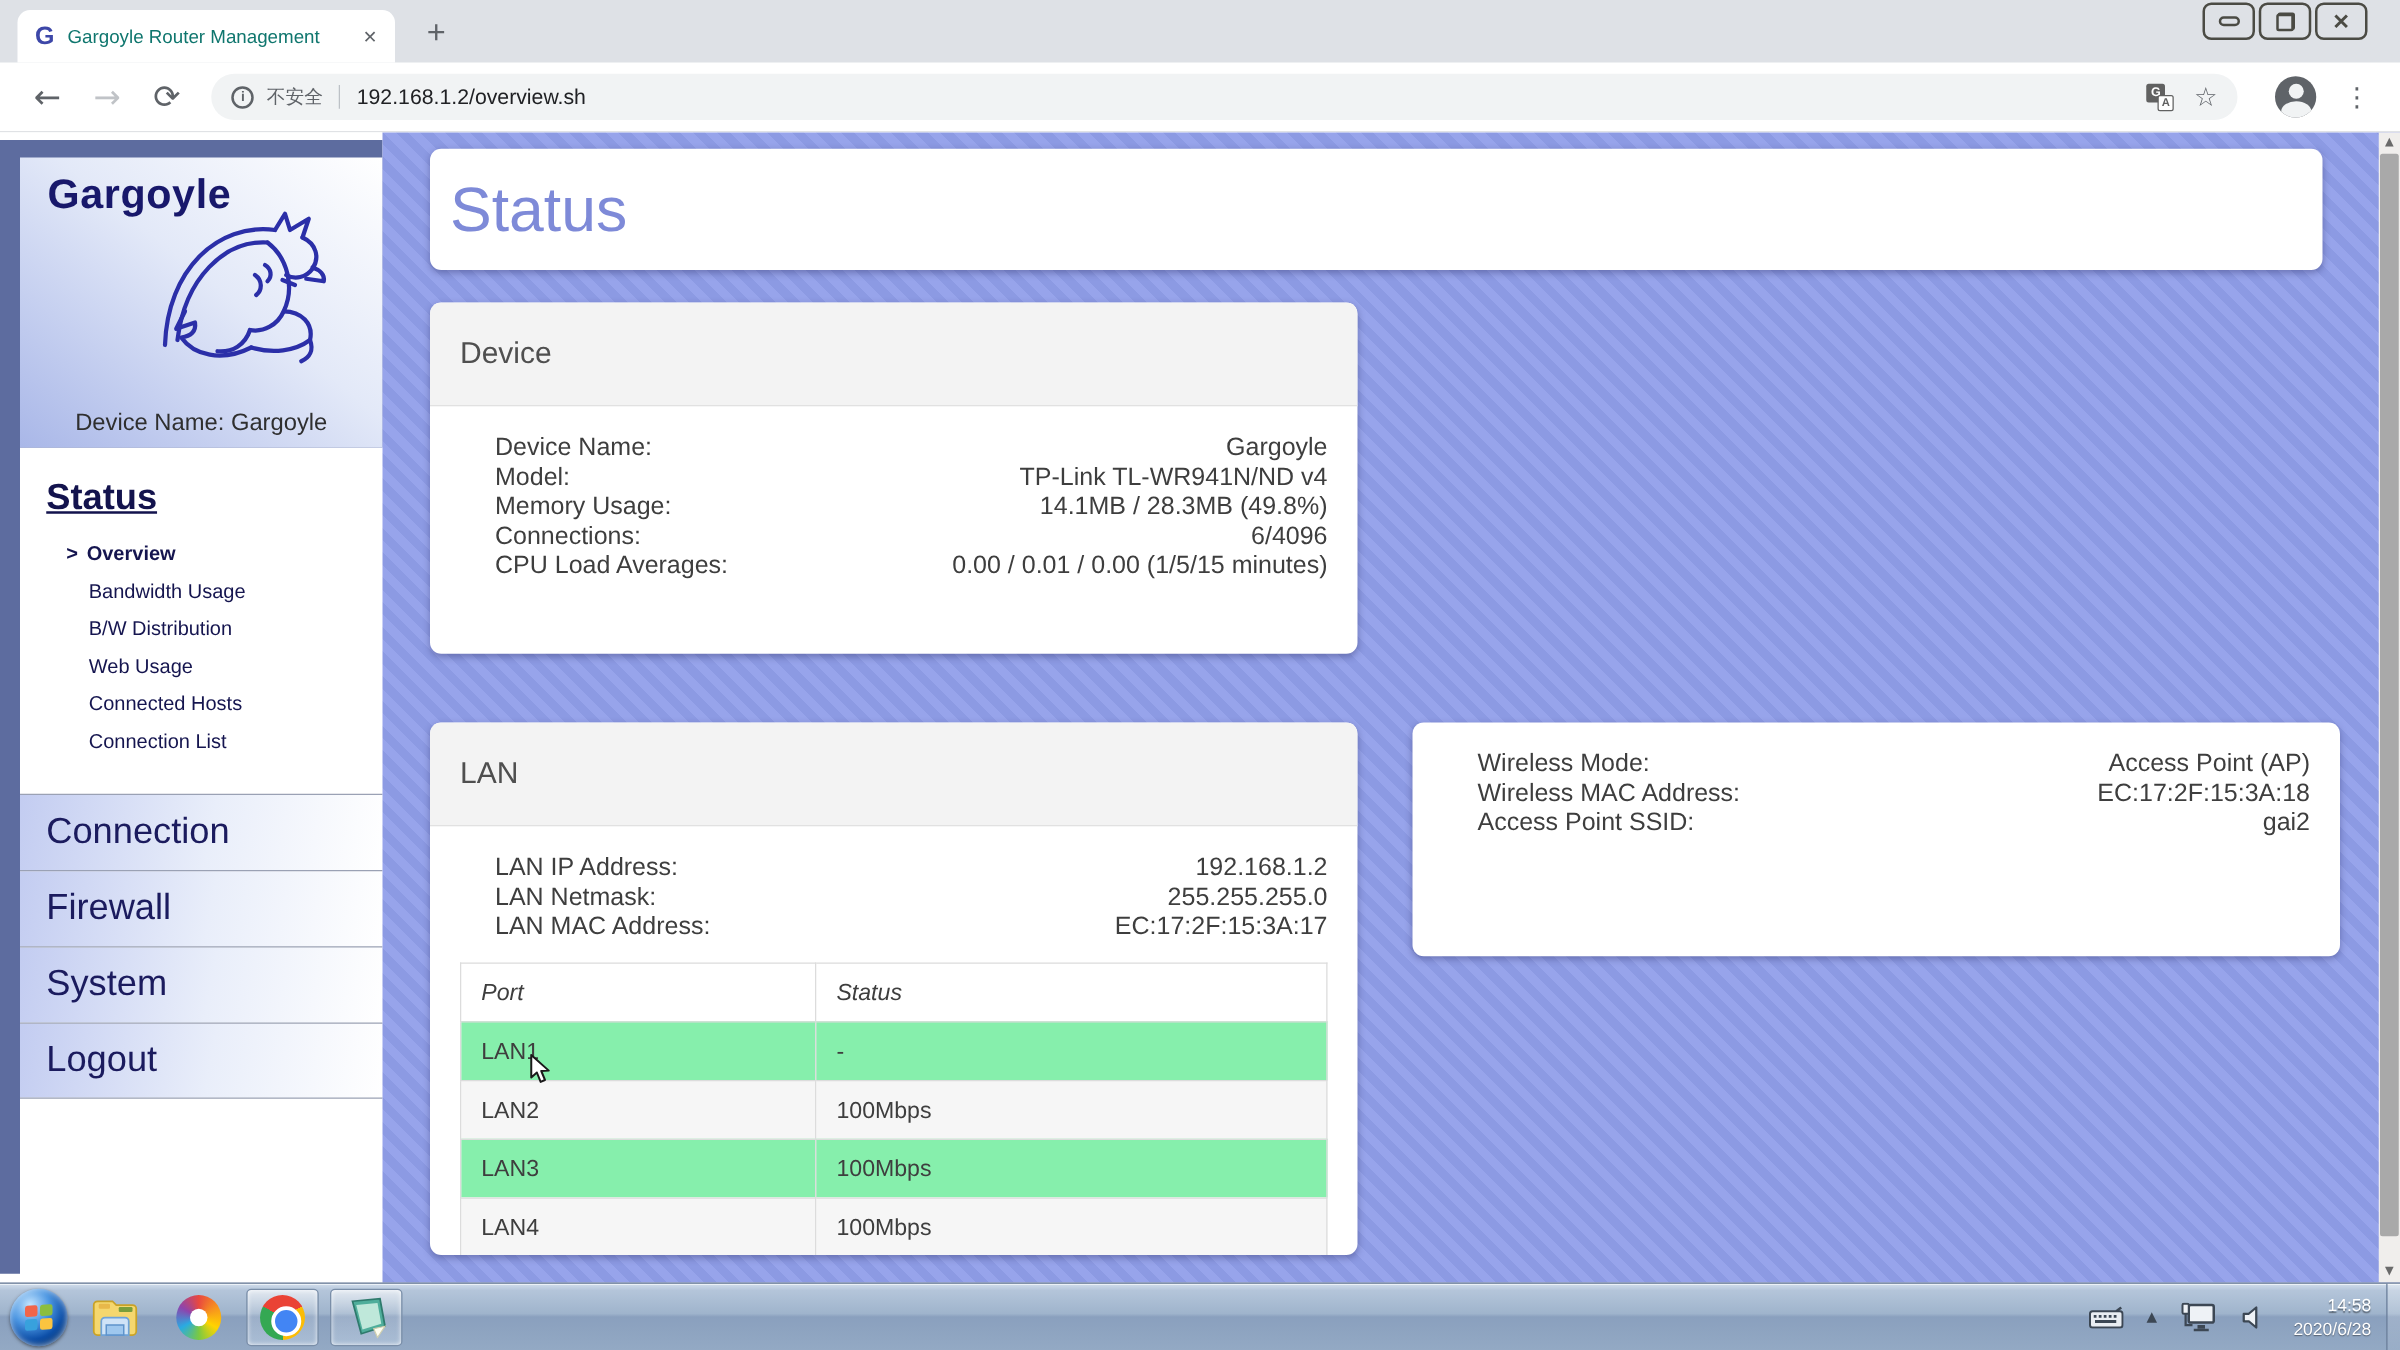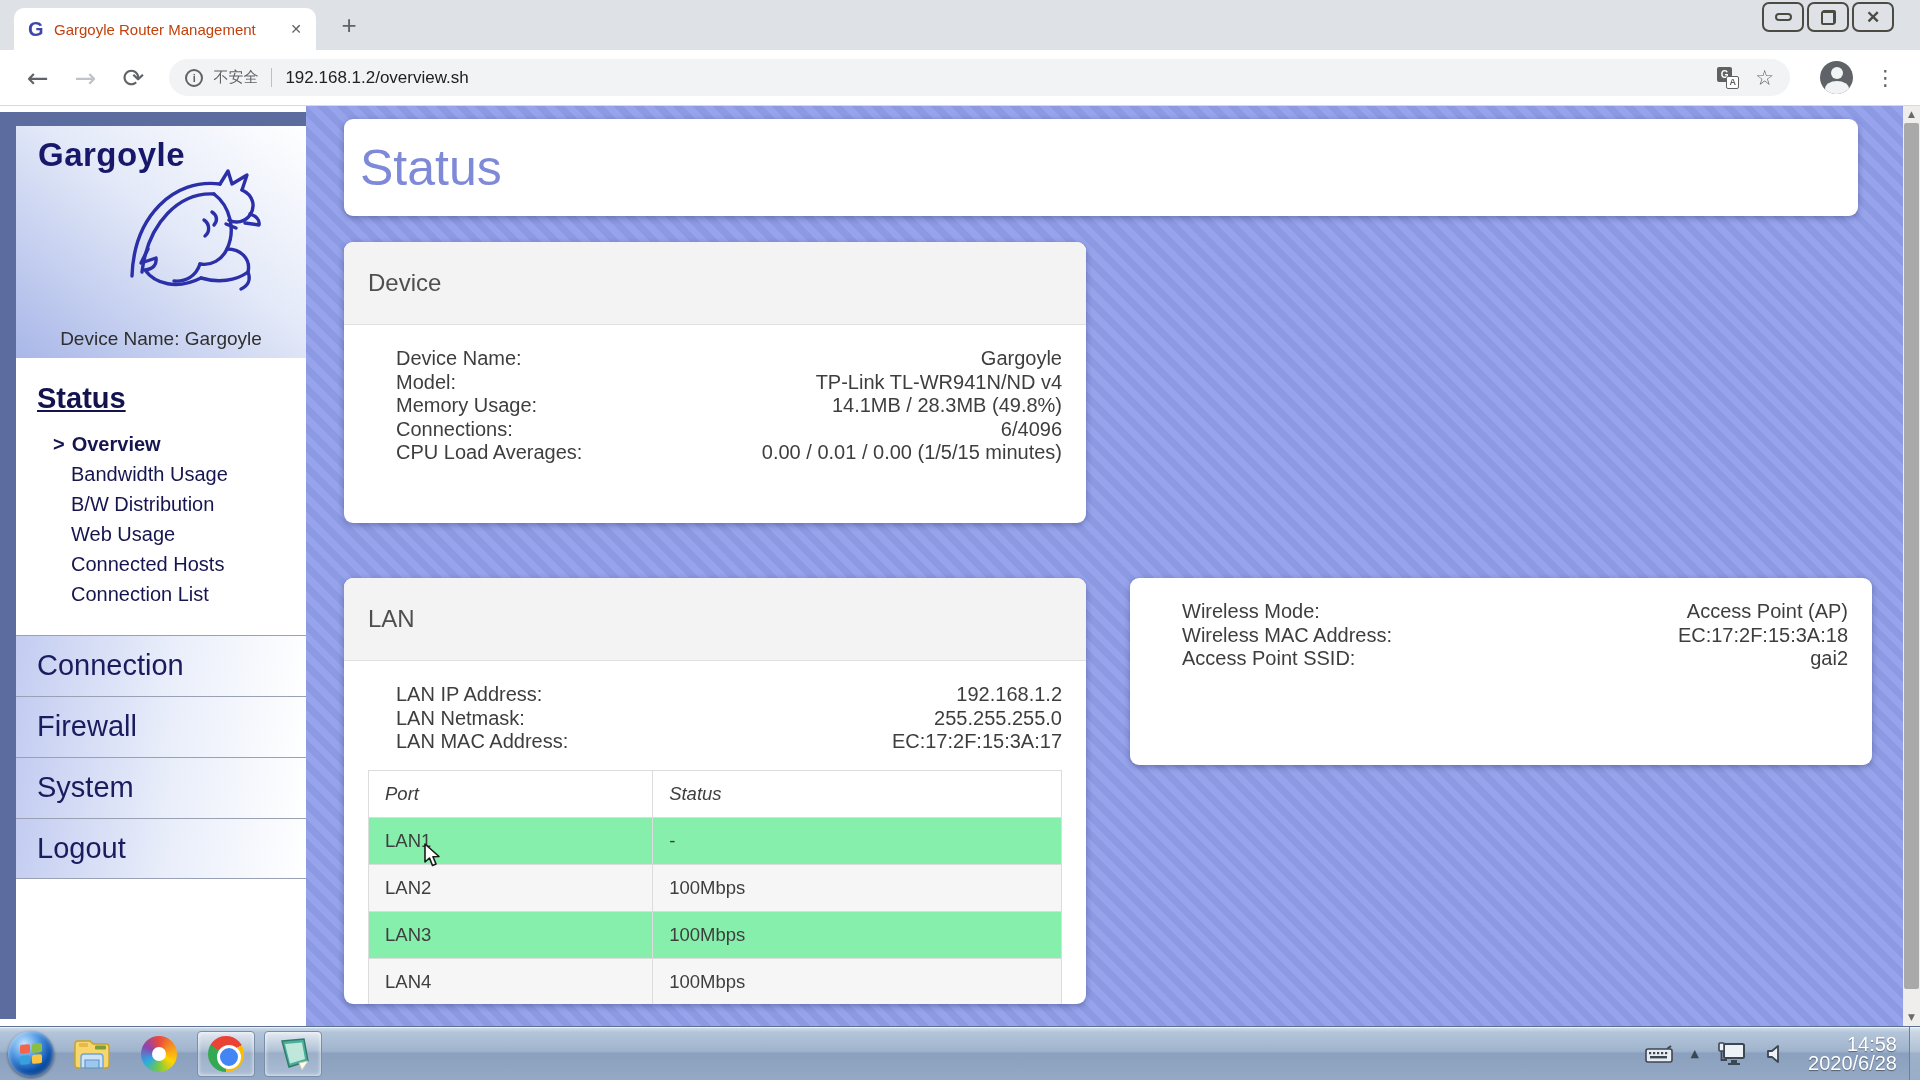--- a/index.html
+++ b/index.html
@@ -5,21 +5,21 @@
   * { margin:0; padding:0; box-sizing:border-box; }
   html,body { width:1920px; height:1080px; overflow:hidden; }
   body { font-family:"Liberation Sans", sans-serif; background:#000; }
   .screen { position:relative; width:1920px; height:1080px; background:#fff; overflow:hidden; }
 
   
   .tabstrip { position:relative; height:50px; background:#dee1e6; }
   .tab { position:absolute; left:14px; bottom:0; width:302px; height:42px; background:#fff;
          border-radius:10px 10px 0 0; display:flex; align-items:center; padding:0 10px 0 14px; }
   .tab-favicon { font-weight:bold; font-size:20px; color:#3d47a8; width:22px; flex:none; }
-  .tab-title { flex:1; margin:12px 4px; font-size:15px; color:#c2410c; white-space:nowrap; overflow:hidden; position:relative; }
+  .tab-title { flex:1; margin:12px 4px; font-size:15px; color:#0f766e; white-space:nowrap; overflow:hidden; position:relative; }
   .tab-title::after { content:""; position:absolute; right:0; top:0; bottom:0; width:28px;
          background:linear-gradient(to right, rgba(255,255,255,0), #fff); }
   .tab-close { font-size:14px; color:#5f6368; padding:2px 4px; flex:none; }
   .newtab-btn { position:absolute; left:334px; top:10px; font-size:26px; color:#5f6368; width:30px; text-align:center; }
   .win-controls { position:absolute; right:26px; top:2px; display:flex; gap:3px; }
   .win-btn { width:42px; height:30px; border:2px solid #4b4b44; border-radius:7px;
              display:flex; align-items:center; justify-content:center; color:#4b4b44; }
   .glyph-min { width:17px; height:8px; border:2px solid #4b4b44; border-radius:4px; }
   .glyph-restore { position:relative; width:15px; height:15px; }
   .glyph-restore::before { content:""; position:absolute; right:0; top:0; width:10px; height:10px; border:2px solid #4b4b44; border-radius:2px; }
@@ -55,21 +55,21 @@
   .side-strip { position:absolute; left:0; top:6px; width:16px; height:907px; background:#5d6c9f; }
   .side-header-frame { margin-top:6px; padding:14px 0 0 16px; background:#5d6c9f; border-top-left-radius:16px; }
   .side-header { height:232px; background:linear-gradient(to top right, #a9b7e8 0%, #e3e9f8 55%, #ffffff 100%); position:relative; }
   .brand-title { padding:10px 0 0 22px; font-size:33px; font-weight:bold; color:#18186b; letter-spacing:0.5px; }
   .gargoyle-logo { position:absolute; right:30px; top:38px; }
   .device-name-line { position:absolute; bottom:8px; left:0; right:0; text-align:center; font-size:19px; color:#2f2f2f; }
 
   .side-status { margin-top:24px; padding-left:37px; }
   .side-status .sec-title { font-size:29px; font-weight:bold; text-decoration:underline; color:#13134d; }
   .side-status ul { list-style:none; margin-top:14px; }
-  .side-status li { font-size:20px; color:#15154f; line-height:30px; padding-left:34px; }
+  .side-status li { font-size:16px; color:#15154f; line-height:30px; padding-left:34px; }
   .side-status li.active { font-weight:bold; padding-left:16px; }
   .side-status li.active .marker { margin-right:7px; }
 
   .side-sections { margin-top:26px; }
   .side-section { height:61px; line-height:59px; padding-left:37px; font-size:29px; color:#1b1b5e;
                   background:linear-gradient(100deg, #bfc9f0 0%, #e9eefa 55%, #ffffff 100%);
                   border-top:1px solid #9aa1b4; }
   .side-section:last-child { border-bottom:1px solid #9aa1b4; }
 
   
@@ -117,21 +117,21 @@
   .pinwheel { width:36px; height:36px; border-radius:50%;
               background:conic-gradient(#e9483f, #f7931e, #ffd400, #7ac943, #29abe2, #8e44ad, #e9483f); position:relative; }
   .pinwheel::after { content:""; position:absolute; left:11px; top:11px; width:14px; height:14px; background:#fff; border-radius:50%; }
   .chrome-ball { width:36px; height:36px; border-radius:50%; position:relative;
                  background:conic-gradient(#ea4335 0 60deg, #fbbc05 60deg 180deg, #34a853 180deg 300deg, #ea4335 300deg 360deg); }
   .chrome-ball::after { content:""; position:absolute; left:9px; top:9px; width:18px; height:18px; border-radius:50%;
                         background:#4285f4; border:3.5px solid #fff; }
   .tray { margin-left:auto; display:flex; align-items:center; }
   .tray-ico { margin:0 9px; color:#333e4c; display:flex; align-items:center; }
   .tray-up { font-size:11px; color:#3c4754; font-family:"DejaVu Sans", sans-serif; }
-  .clock { text-align:right; color:#fff; font-size:20px; line-height:19px; margin:12px 12px; text-shadow:0 1px 1px rgba(0,0,0,.45); }
+  .clock { text-align:right; color:#fff; font-size:14px; line-height:19px; margin:12px 12px; text-shadow:0 1px 1px rgba(0,0,0,.45); }
   .show-desktop { width:11px; height:54px; border-left:1px solid #6b7f9a; background:linear-gradient(rgba(255,255,255,.3), rgba(255,255,255,.05)); }
 
   .mouse-cursor { position:absolute; left:423px; top:843px; z-index:50; }
 </style>
 </head>
 <body>
 
 <div class="screen">
 
   <div class="tabstrip">

